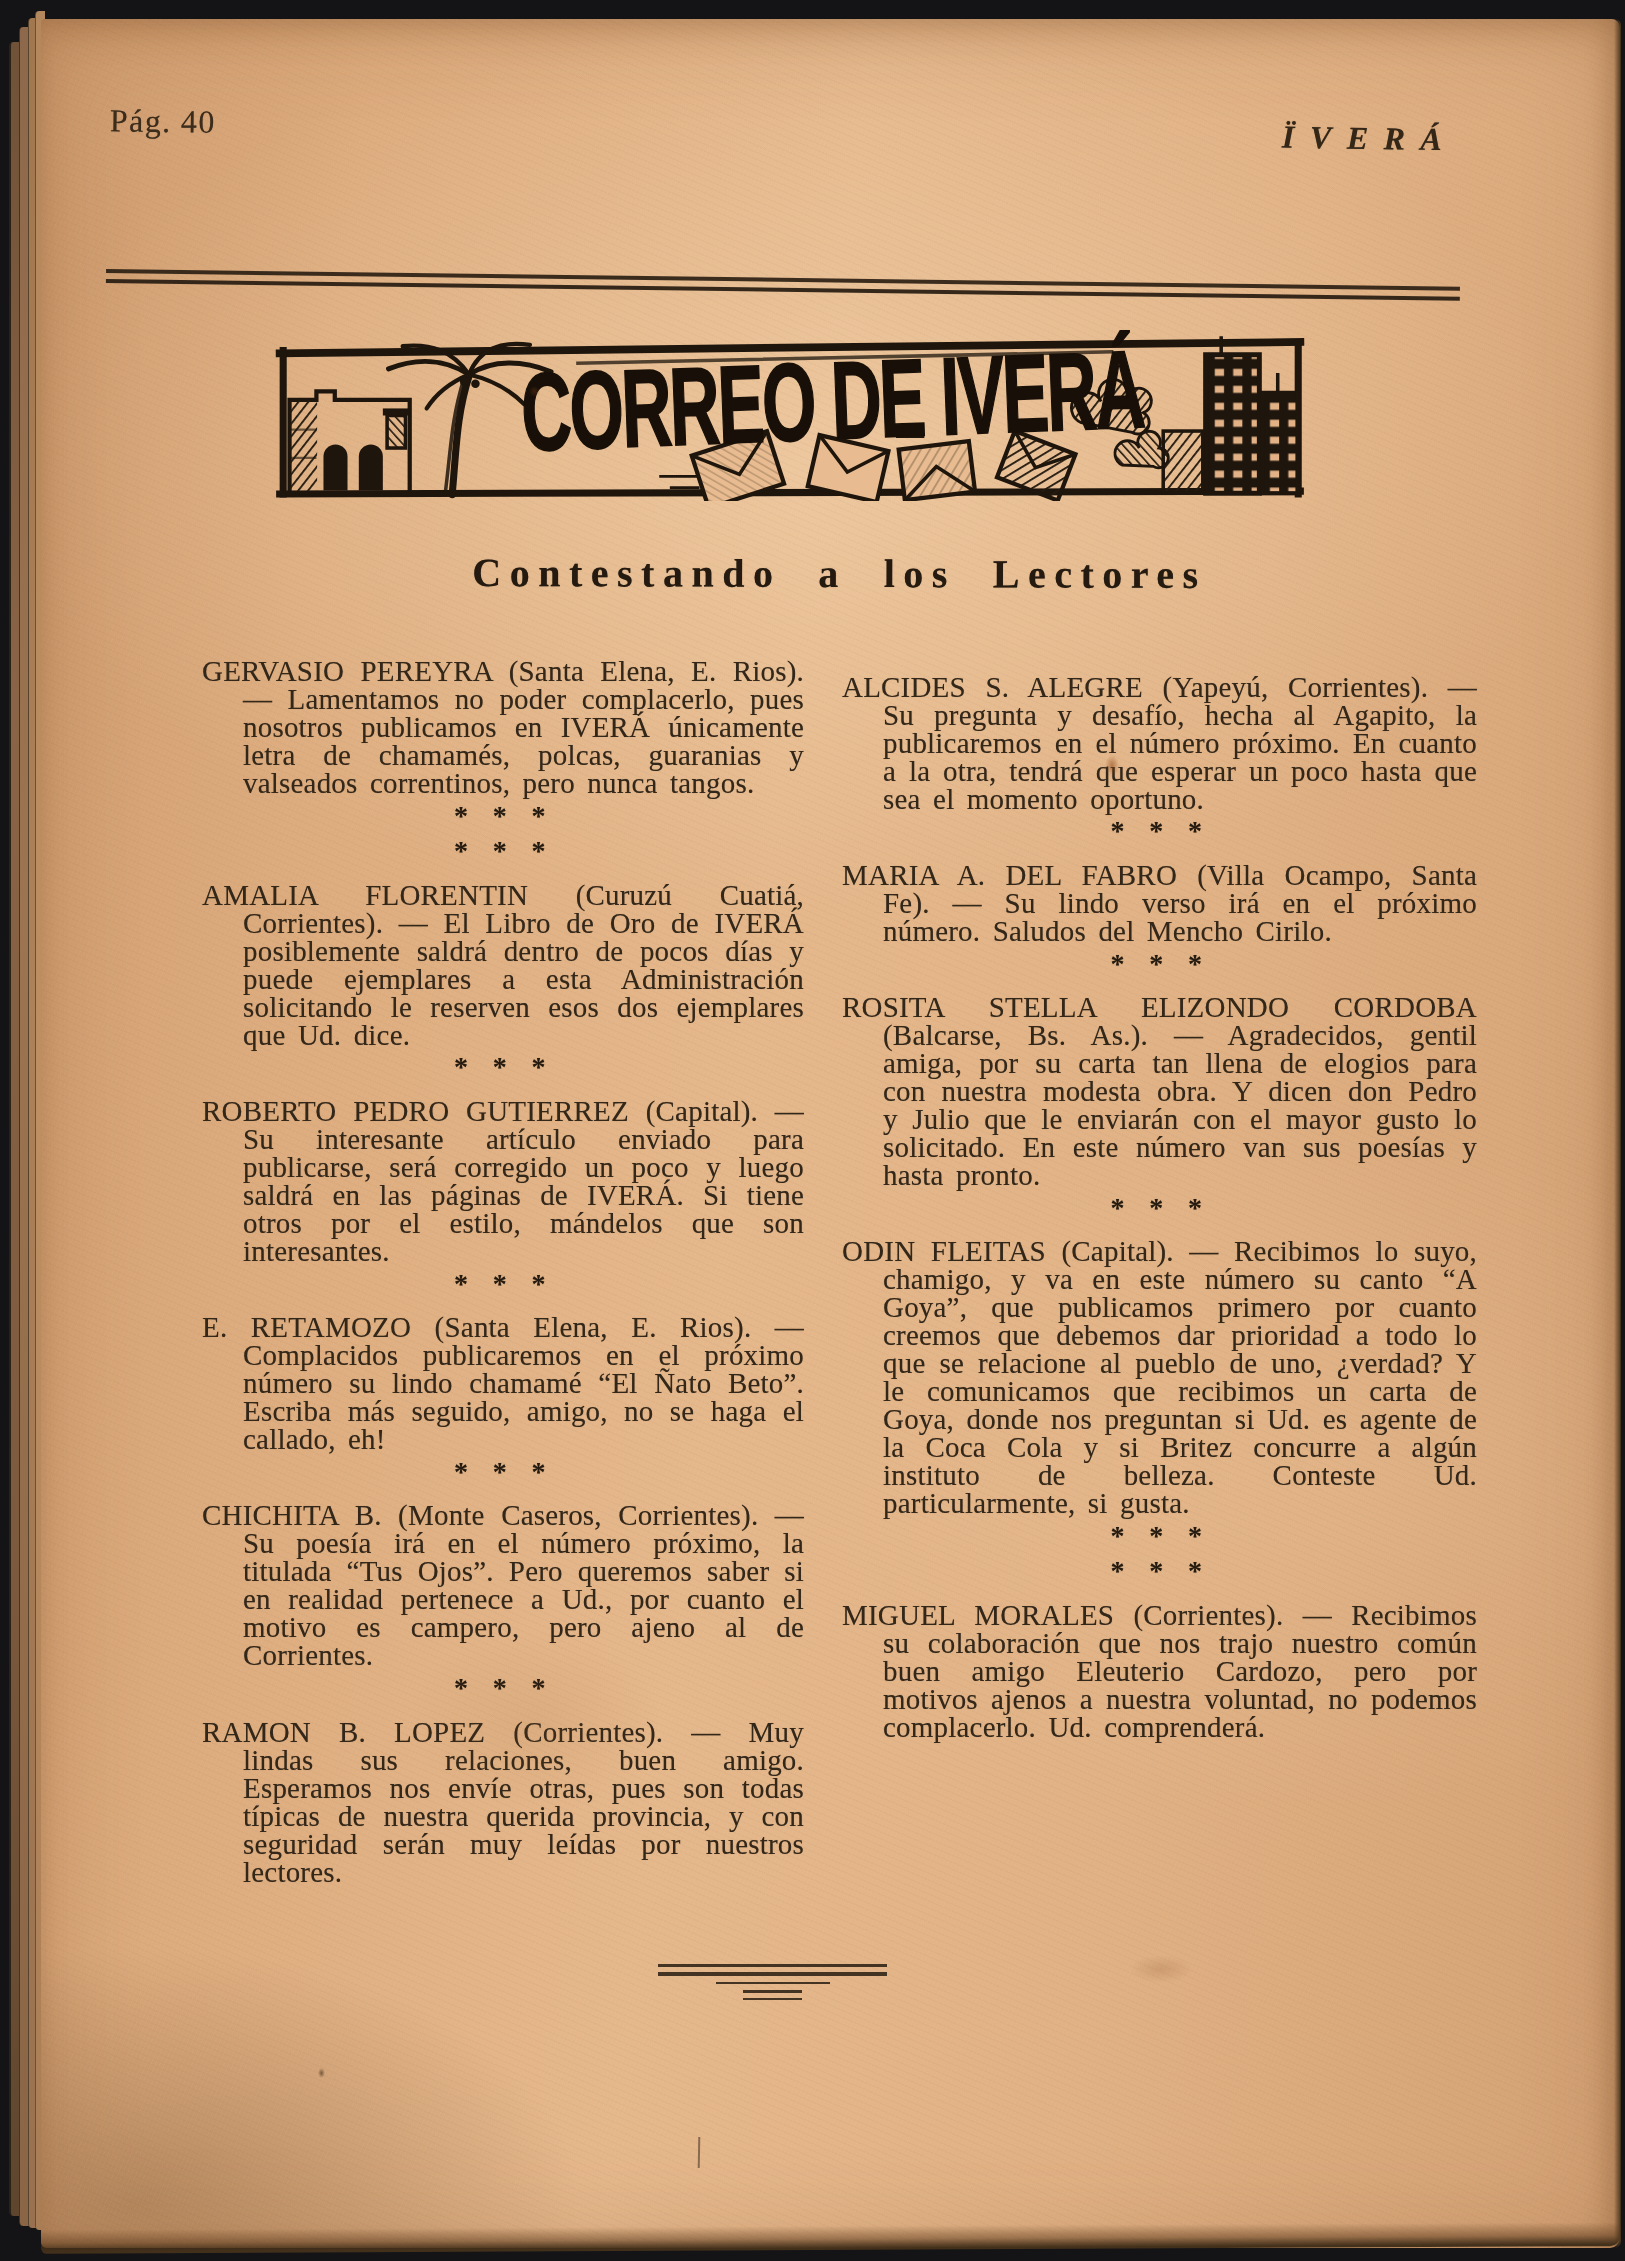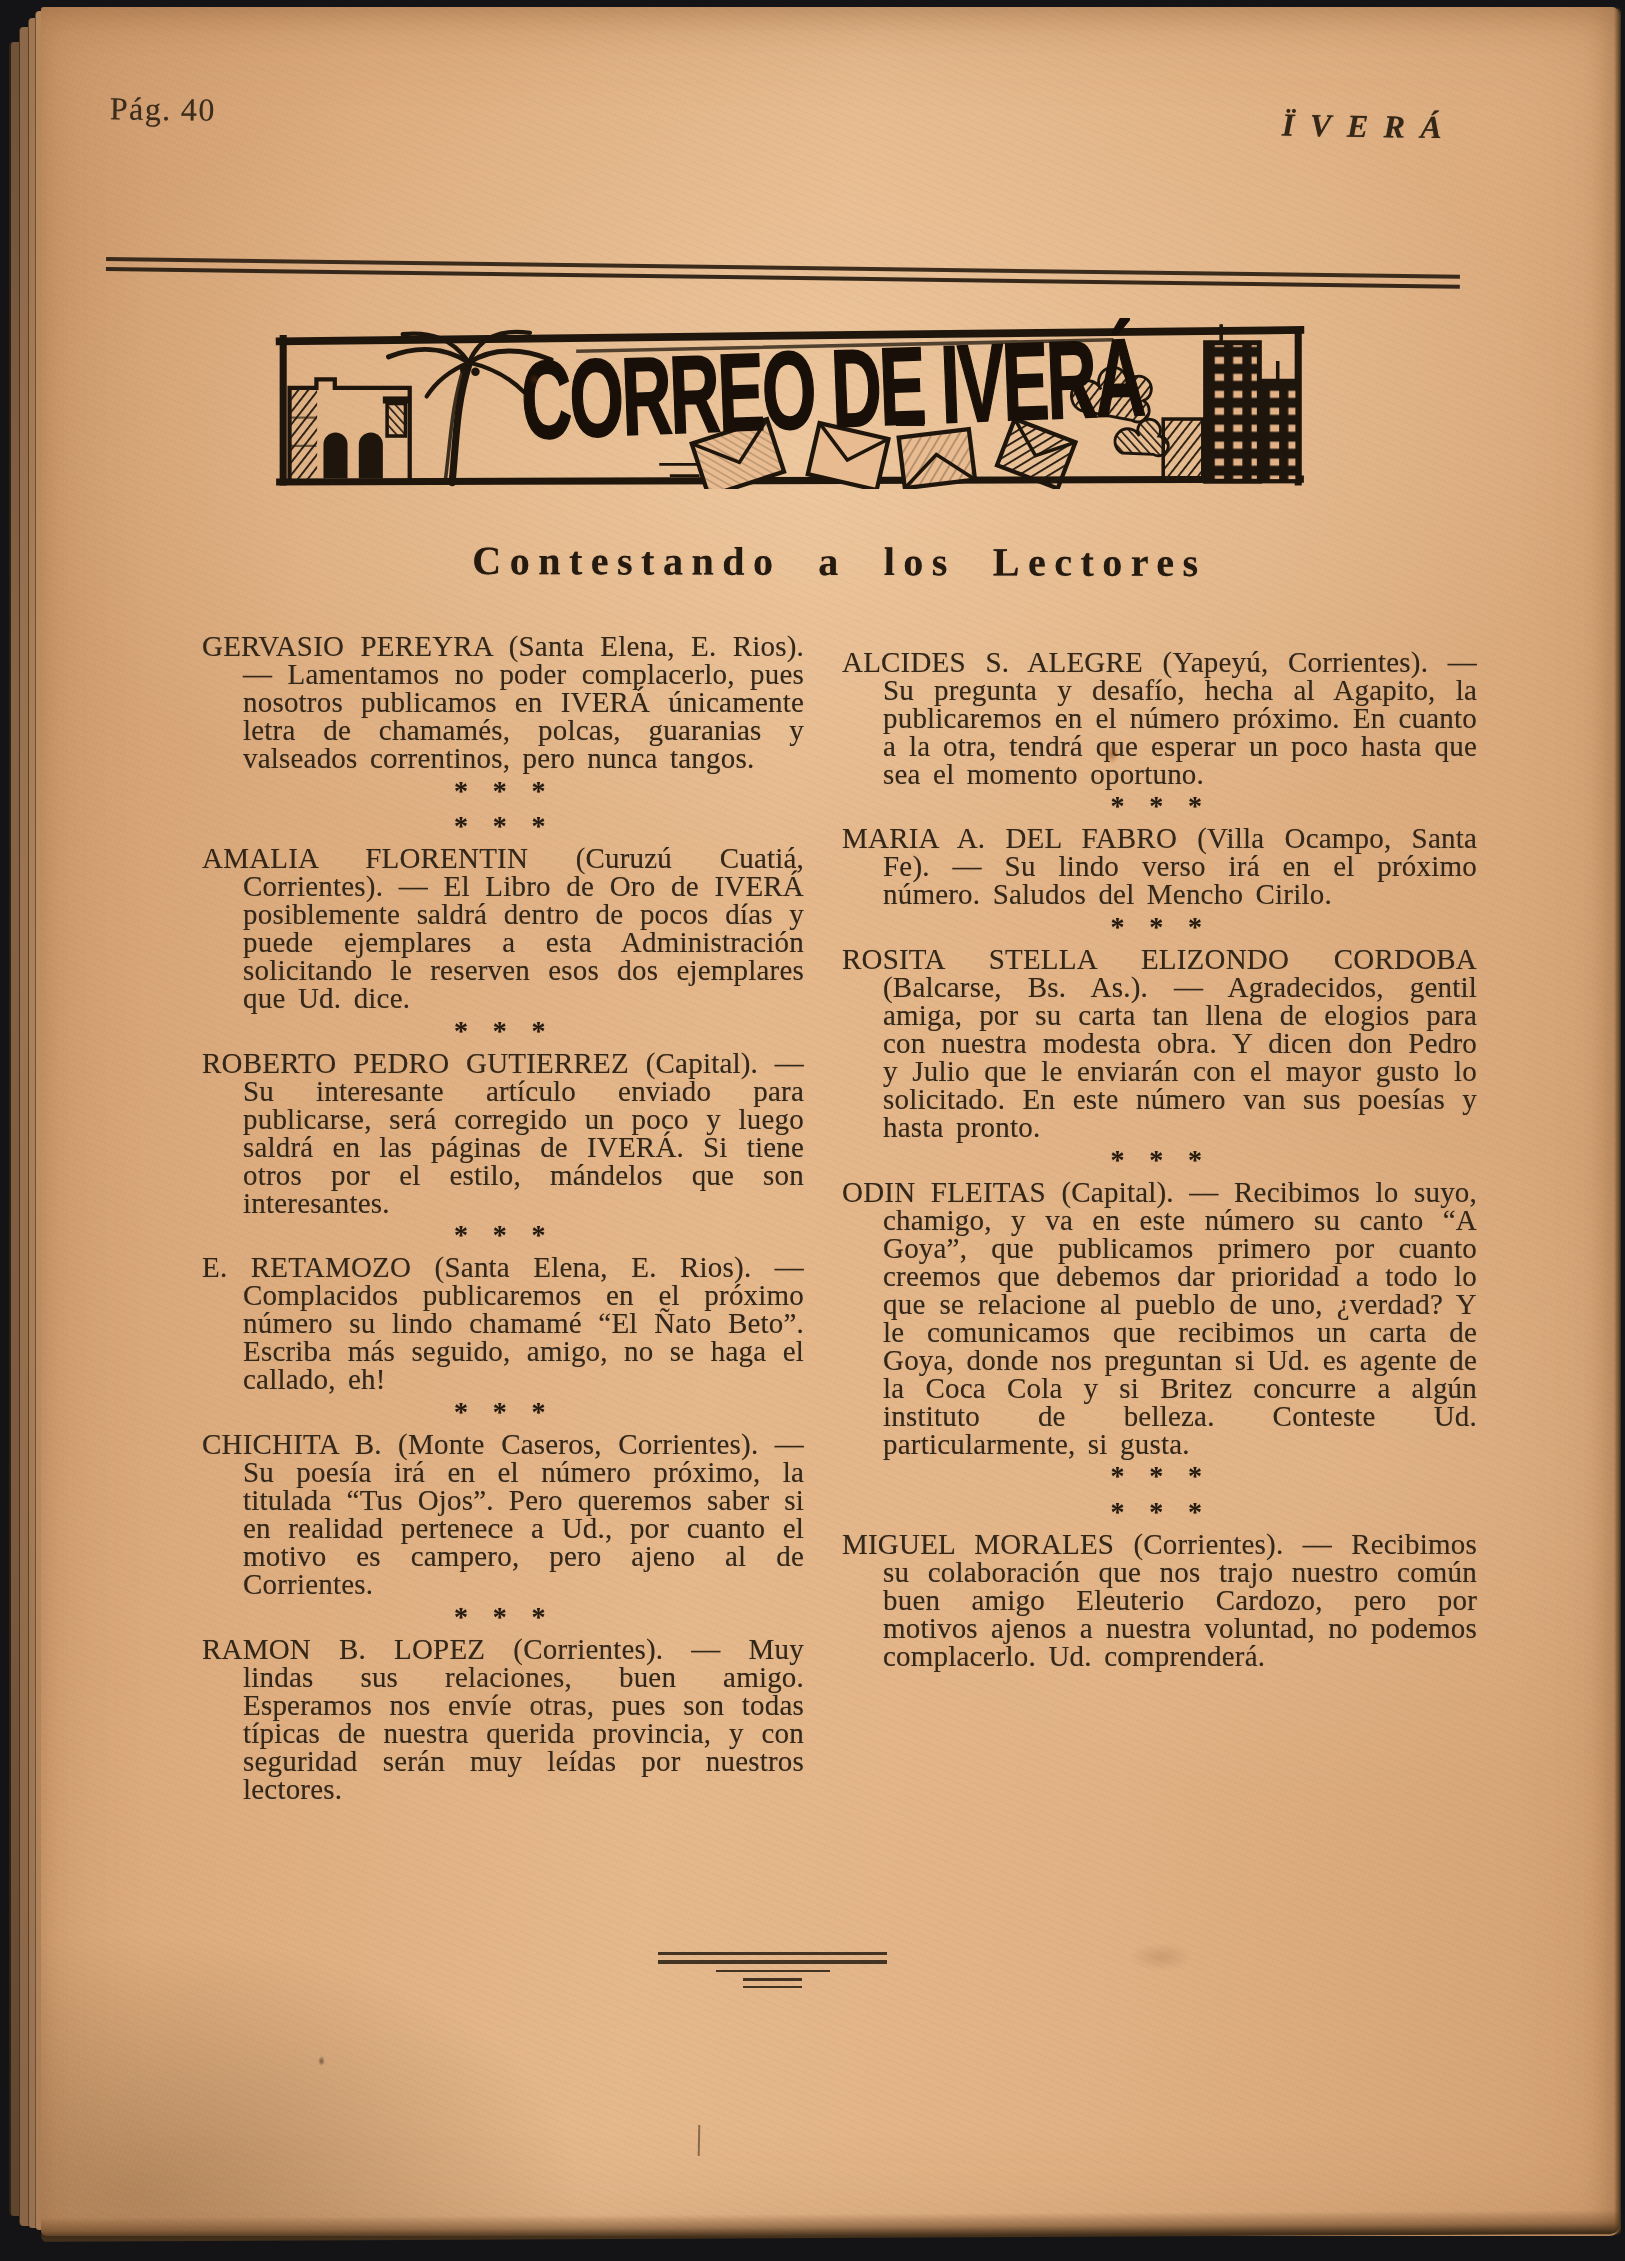--- a/index.html
+++ b/index.html
@@ -6,21 +6,21 @@
   .scan{position:absolute;inset:0;}
 
   
   .edge{position:absolute;border-radius:4.2px 0 0 4.2px;}
   .e1{left:8.5px;top:42px;width:12px;height:2174px;background:linear-gradient(180deg,#6f5238,#8a6446 30%,#7c5a3e 70%,#5e452e);border-left:2.1px solid #2c2115;}
   .e2{left:19px;top:27px;width:10px;height:2199px;background:linear-gradient(180deg,#8d684a,#9c7451 40%,#8a6546);border-left:1.4px solid #46341f;}
   .e3{left:27.6px;top:18.4px;width:8.5px;height:2210px;background:linear-gradient(180deg,#a1774f,#ad8159 45%,#997150);border-left:1.4px solid #57422b;}
   .e4{left:35px;top:11.3px;width:9.2px;height:2219px;background:linear-gradient(180deg,#b4885c,#bd8f63 50%,#a97d55);border-left:1.4px solid #6a5036;}
 
   
-  .page{position:absolute;left:41px;top:7px;width:1579px;height:2229px;border-radius:2.8px 8.5px 10px 5.7px;
+  .page{position:absolute;left:41px;top:19px;width:1579px;height:2229px;border-radius:2.8px 8.5px 10px 5.7px;
     background:
       repeating-linear-gradient(23deg, rgba(120,80,40,.035) 0 1.4px, rgba(120,80,40,0) 1.4px 6.4px),
       repeating-linear-gradient(-67deg, rgba(255,240,220,.04) 0 0.7px, rgba(255,240,220,0) 0.7px 4.2px),
       radial-gradient(1131px 636px at 48% 20%, rgba(255,231,197,.32), rgba(255,231,197,0) 70%),
       radial-gradient(777px 495px at 82% 65%, rgba(255,222,182,.14), rgba(255,222,182,0) 70%),
       radial-gradient(636px 367px at 6% 98%, rgba(80,45,15,.28), rgba(80,45,15,0) 70%),
       linear-gradient(97deg,#cd9a6d 0%,#dcab7d 18%,#e5b88c 45%,#e0b184 70%,#d2a073 100%);
     box-shadow: inset 0 0 99px rgba(120,70,30,.22), inset -11.3px 0 24px rgba(95,55,22,.22), inset 0 18.4px 28px rgba(150,100,55,.18);
   }
   .page::after{content:"";position:absolute;left:0;right:0;bottom:-2.1px;height:24px;border-radius:0 0 10px 5.7px;
@@ -47,21 +47,21 @@
     font:700 40px/1.2 "Liberation Serif","DejaVu Serif",serif;color:#241a10;
     letter-spacing:8.5px;word-spacing:18.4px;transform:rotate(.15deg);text-shadow:0 0 0.7px rgba(36,26,16,.55);}
 
   
   .cols{position:absolute;left:161px;top:625px;width:1275px;display:flex;gap:38px;
     font-family:"Liberation Serif","DejaVu Serif",serif;font-size:29px;line-height:28px;
     color:#33271a;text-align:justify;word-spacing:5px;letter-spacing:0.2px;
     text-shadow:0 0 0.7px rgba(51,39,26,.4);}
   .col-l{width:602px;}
   .col-r{width:635px;padding-top:15.5px;}
-  .entry{padding-left:41px;text-indent:-41px;}
+  .entry{padding-left:41px;text-indent:-41px;margin-top:13px;}
   .stars{padding-left:0;text-indent:0;text-align:center;font-size:28px;font-weight:700;
     letter-spacing:6.4px;line-height:32.5px;margin:2.8px 0 1.4px;color:#241a10;}
 
   
   .tailpiece{position:absolute;left:617px;top:1945px;width:229px;}
   .tailpiece div{background:#2c2115;opacity:.88;}
   .tp1{height:2.8px;margin-bottom:5.7px;}
   .tp2{height:3.5px;margin-bottom:5.7px;}
   .tp3{height:2.8px;width:114px;margin:0 auto 5.7px;}
   .tp4{height:2.8px;width:59px;margin:0 auto 5px;}

